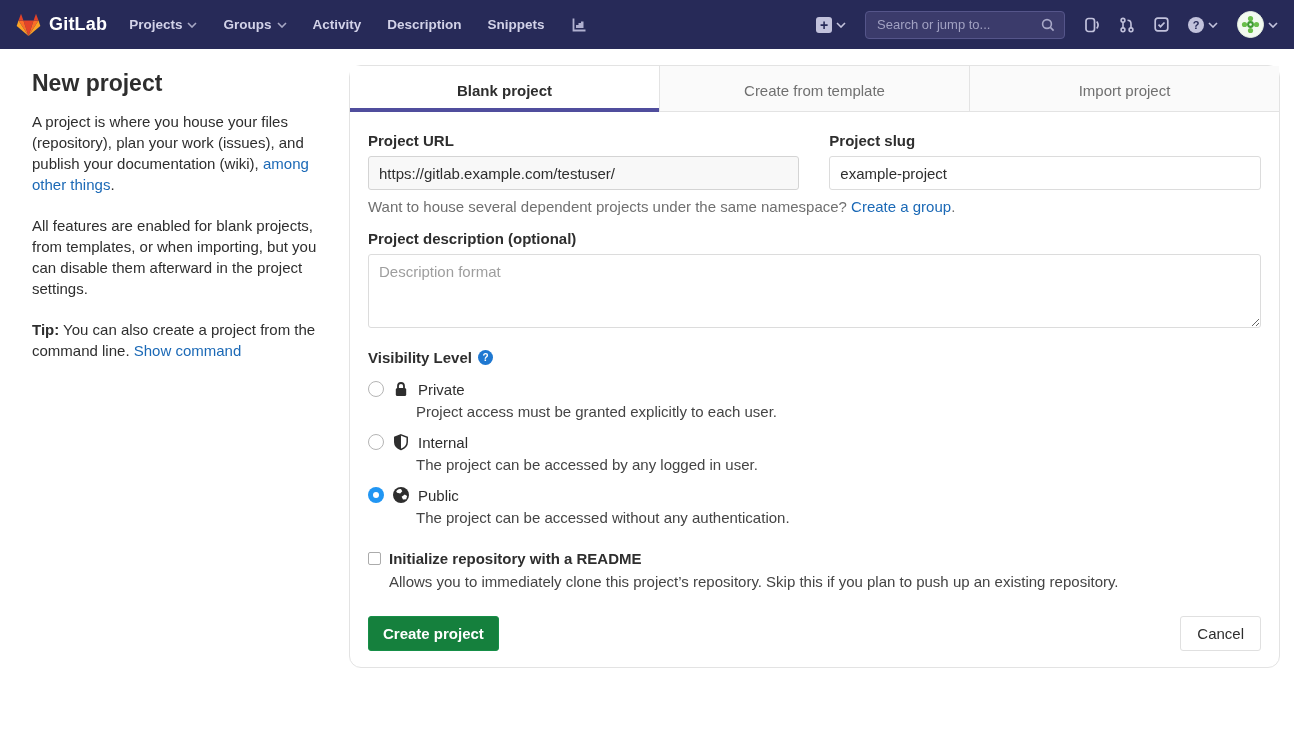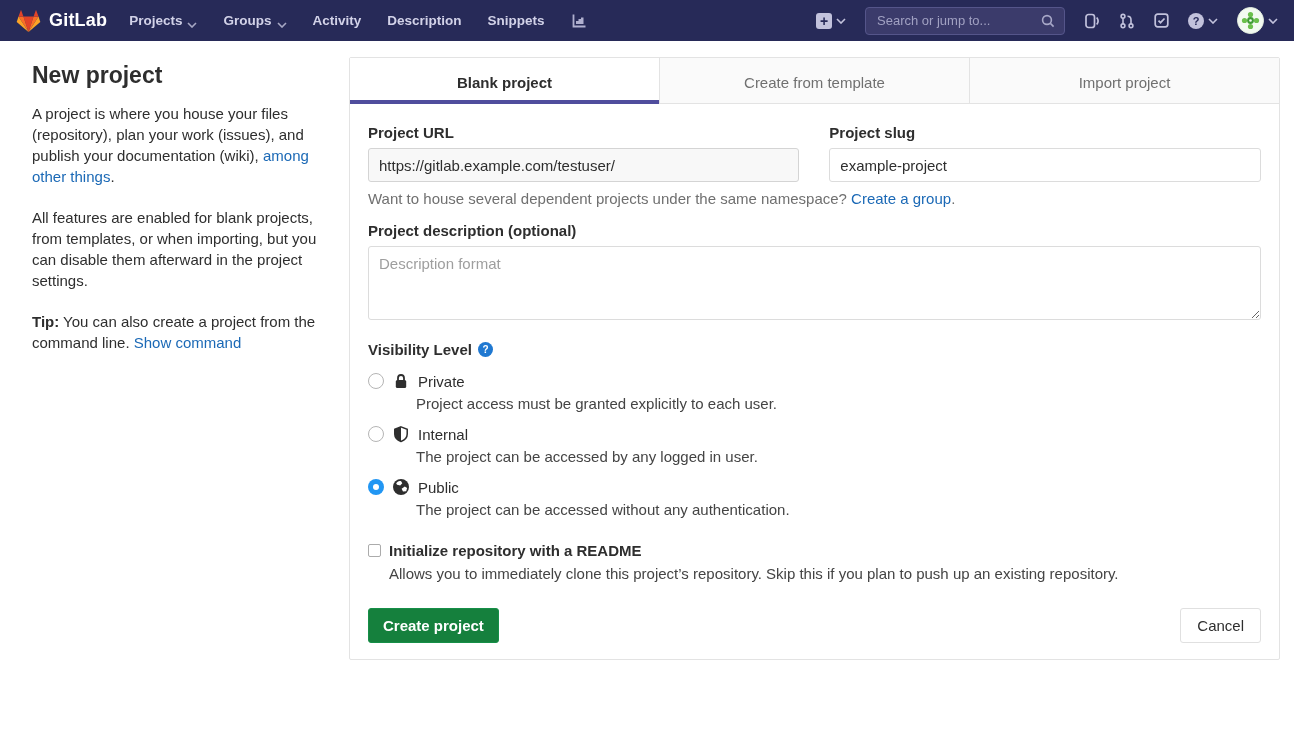--- a/index.html
+++ b/index.html
@@ -1,45 +1,45 @@
 <!DOCTYPE html>
 <html><head>
 <meta charset="utf-8">
 <style>
   * { box-sizing: border-box; }
   html,body { margin:0; padding:0; background:#fff; font-family:"Liberation Sans","DejaVu Sans",sans-serif; color:#2e2e2e; }
   a { text-decoration:none; }
 
   
-  .navbar { height:41px; background:#272a58; display:flex; align-items:center; justify-content:space-between; padding:0 16px; }
+  .navbar { height:49px; background:#272a58; display:flex; align-items:center; justify-content:space-between; padding:0 16px; }
   .nav-left { display:flex; align-items:center; }
   .brand { display:flex; align-items:center; gap:8px; margin-right:22px; cursor:pointer; }
   .brand-name { color:#fff; font-size:18px; font-weight:600; letter-spacing:.2px; }
   .nav-links { display:flex; align-items:center; gap:26px; }
-  .nav-link { color:#d2d2e8; font-size:13.5px; font-weight:700; display:flex; align-items:flex-end; gap:5px; cursor:pointer; }
+  .nav-link { color:#d2d2e8; font-size:13.5px; font-weight:700; display:flex; align-items:center; gap:5px; cursor:pointer; }
   .nav-link svg { opacity:.75; }
   .nav-chart { margin-left:26px; display:flex; align-items:center; cursor:pointer; }
 
   .nav-right { display:flex; align-items:center; gap:19px; }
   .nav-iconbtn { display:flex; align-items:center; gap:4px; color:#c2c2dc; cursor:pointer; }
   .plus-box { width:16px; height:16px; background:#c2c2dc; border-radius:3px; display:flex; align-items:center; justify-content:center; color:#272a58; font-weight:700; font-size:14px; line-height:1; }
   .search-box { width:200px; height:28px; background:#3b3b6b; border:1px solid #55558a; border-radius:4px; display:flex; align-items:center; padding:0 9px; }
   .search-box input { flex:1; background:transparent; border:none; outline:none; color:#e4e4f2; font-size:13px; min-width:0; }
   .search-box input::placeholder { color:#a1a1c2; }
   .help-circle { width:16px; height:16px; border-radius:50%; background:#c2c2dc; color:#272a58; font-size:11px; font-weight:700; display:flex; align-items:center; justify-content:center; }
   .avatar-wrap { display:flex; align-items:center; gap:4px; color:#c2c2dc; cursor:pointer; }
 
   
   .layout { display:flex; align-items:flex-start; }
   .intro { width:349px; flex:none; padding:17px 14px 0 32px; }
   .intro h1 { font-size:23px; font-weight:700; margin:4px 0 14px; }
   .intro p { font-size:15px; line-height:21px; margin:0 0 20px; }
   .link { color:#1b69b6; cursor:pointer; }
 
-  .panel { flex:1; margin:16px 14px 10px 0; border:1px solid #e3e3e3; border-radius:2px; background:#fff; }
+  .panel { flex:1; margin:16px 14px 10px 0; border:1px solid #e3e3e3; border-radius:12px; background:#fff; }
   .tabs { display:flex; }
   .tab { flex:1; text-align:center; padding:16px 0 12px; font-size:15px; background:#fafafa; color:#707070; border-bottom:1px solid #e3e3e3; border-left:1px solid #e3e3e3; cursor:pointer; }
   .tab:first-child { border-left:none; }
   .tab.active { background:#fff; color:#2e2e2e; font-weight:700; border-bottom:4px solid #504d9d; padding-bottom:9px; }
 
   .tab-content { padding:20px 18px 16px; }
   .form-group { margin-bottom:17px; }
   .form-label { display:block; font-size:15px; font-weight:700; margin-bottom:7px; }
   .text-input { height:34px; border:1px solid #dcdcdc; border-radius:3px; padding:6px 10px; font-size:15px; color:#2e2e2e; font-family:inherit; outline:none; background:#fff; }
   .name-input { width:320px; }

